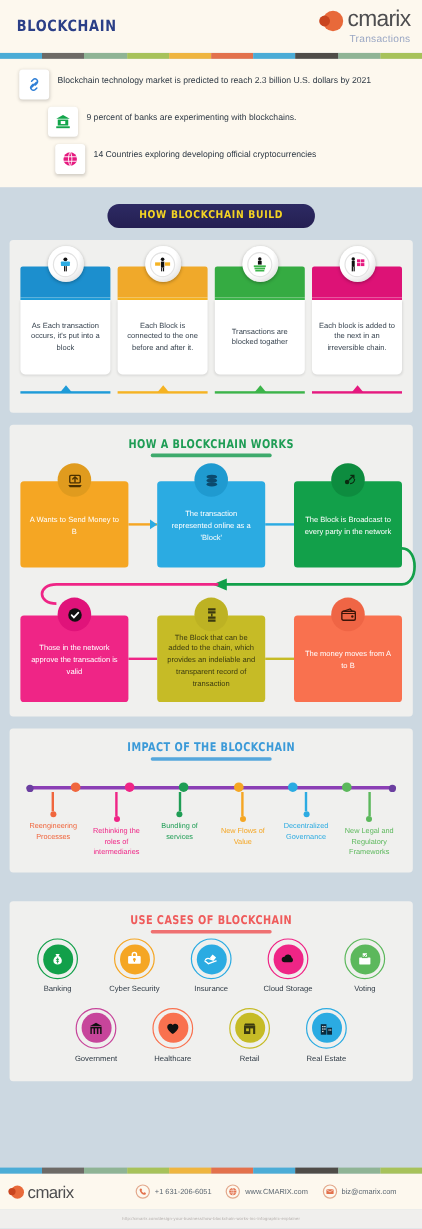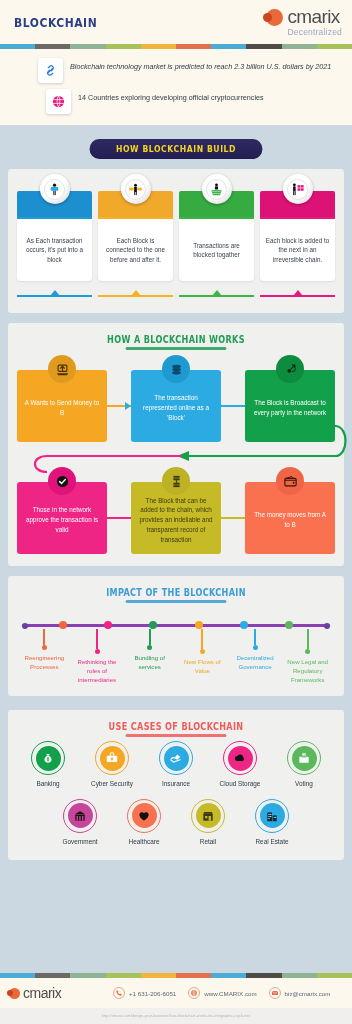--- a/index.html
+++ b/index.html
@@ -41,21 +41,21 @@
   
   .stats { background: #fdf8ee; padding: 9px 10px 11px 10px; }
   .stat-row { display: flex; align-items: flex-start; gap: 7px; margin-bottom: 6px; }
   .stat-row:last-child { margin-bottom: 0; }
   .stat-icon {
     width: 25px; height: 25px; flex: none; background: #fff;
     border-radius: 3px; box-shadow: 0 1px 3px rgba(0,0,0,.18);
     display: flex; align-items: center; justify-content: center;
   }
   .stat-text { font-size: 7.2px; color: #2f3a45; line-height: 1.45; padding-top: 4px; }
-  .ind-1 { margin-left: 28px; font-style: italic; }
+  .ind-1 { margin-left: 6px; }
   .ind-2 { margin-left: 30px; }
   .ind-3 { margin-left: 36px; }
 
   
   .section { padding: 0 8px; }
   .panel { background: #f0f0ee; border-radius: 3px; }
 
   .pill-title {
     margin: 14px auto 10px auto; width: 182px; height: 20px;
     background: linear-gradient(#2d2a63,#241f52); border-radius: 10px;
@@ -174,21 +174,21 @@
 </style>
 <style>.flow-row:nth-of-type(1) .flow-gap:nth-of-type(1) .arrow-h::after{border-left:6px solid #f5a623;}</style><style>.flow-row:nth-of-type(1) .flow-gap:nth-of-type(2) .arrow-h::after{border-left:6px solid #2babe2;}</style><style>.flow-row:nth-of-type(2) .flow-gap:nth-of-type(1) .arrow-h::after{border-left:6px solid #ef2586;}</style><style>.flow-row:nth-of-type(2) .flow-gap:nth-of-type(2) .arrow-h::after{border-left:6px solid #c6bb26;}</style></head>
 <body>
 
 <div class="header">
   <div class="brand-title">BLOCKCHAIN</div>
   <div class="logo-wrap">
     <div class="logo-mark"></div>
     <div class="logo-text-col">
       <div class="logo-word">cmarix</div>
-      <div class="logo-sub">Decentralized</div>
+      <div class="logo-sub">Transactions</div>
     </div>
   </div>
 </div>
 <div class="colorbar" id="colorbar">
     <span style="background: rgb(75, 172, 214);"></span>
     <span style="background: rgb(109, 106, 102);"></span>
     <span style="background: rgb(143, 180, 149);"></span>
     <span style="background: rgb(167, 194, 90);"></span>
     <span style="background: rgb(239, 181, 63);"></span>
     <span style="background: rgb(227, 113, 76);"></span>
@@ -200,20 +200,31 @@
 
 <div class="stats" id="stats">
     <div class="stat-row ind-1">
       <div class="stat-icon">
         <svg width="15" height="15" viewBox="0 0 24 24" fill="none">
           <path d="M9 15l6-6M8.5 7.5l2-2a3.5 3.5 0 015 5l-2 2M15.5 16.5l-2 2a3.5 3.5 0 01-5-5l2-2" stroke="#2f7fd6" stroke-width="2" stroke-linecap="round"></path>
         </svg>
       </div>
     <div class="stat-text">Blockchain technology market is predicted to reach 2.3 billion U.S. dollars by 2021</div>
     </div>
+    <div class="stat-row ind-2">
+      <div class="stat-icon">
+        <svg width="15" height="15" viewBox="0 0 24 24" fill="none">
+          <path d="M12 3l9 5H3l9-5z" fill="#12a54a"></path>
+          <rect x="5" y="9" width="14" height="8" fill="#12a54a"></rect>
+          <rect x="9" y="11" width="6" height="4" fill="#fff"></rect>
+          <rect x="3" y="18" width="18" height="2.5" fill="#12a54a"></rect>
+        </svg>
+      </div>
+    <div class="stat-text">9 percent of banks are experimenting with blockchains.</div>
+    </div>
     <div class="stat-row ind-3">
       <div class="stat-icon">
         <svg width="15" height="15" viewBox="0 0 24 24" fill="none">
           <circle cx="12" cy="12" r="9" fill="#e5197f"></circle>
           <path d="M3.5 9h17M3.5 15h17M12 3c3 3.5 3 14 0 18M12 3c-3 3.5-3 14 0 18" stroke="#fff" stroke-width="1.2" fill="none"></path>
         </svg>
       </div>
     <div class="stat-text">14 Countries exploring developing official cryptocurrencies</div>
     </div>
   </div>
@@ -460,21 +471,21 @@
           <div class="impact-col">
             <div class="stem" style="background:#5cb85c;height:20px"></div>
     <div class="stem-dot" style="background:#5cb85c"></div>
     <div class="impact-label" style="color:#5cb85c">New Legal and Regulatory Frameworks</div>
           </div>
         </div>
     </div>
   </div>
 </div>
 
-<div class="section" style="margin-top:14px">
+<div class="section" style="margin-top:24px">
   <div class="panel">
     <div class="brush-title" style="color: rgb(239, 91, 91);">
       <span>USE CASES OF BLOCKCHAIN</span>
       <div class="brush-line" id="uc-brush" style="background: rgb(239, 91, 91);"></div>
     </div>
     <div class="uc-grid" id="uc-row1">
         <div class="uc-item">
           <div class="uc-ring" style="border-color:#12a04a">
         <div class="uc-core" style="background:#12a04a">
               <svg width="14" height="14" viewBox="0 0 24 24" fill="none">

